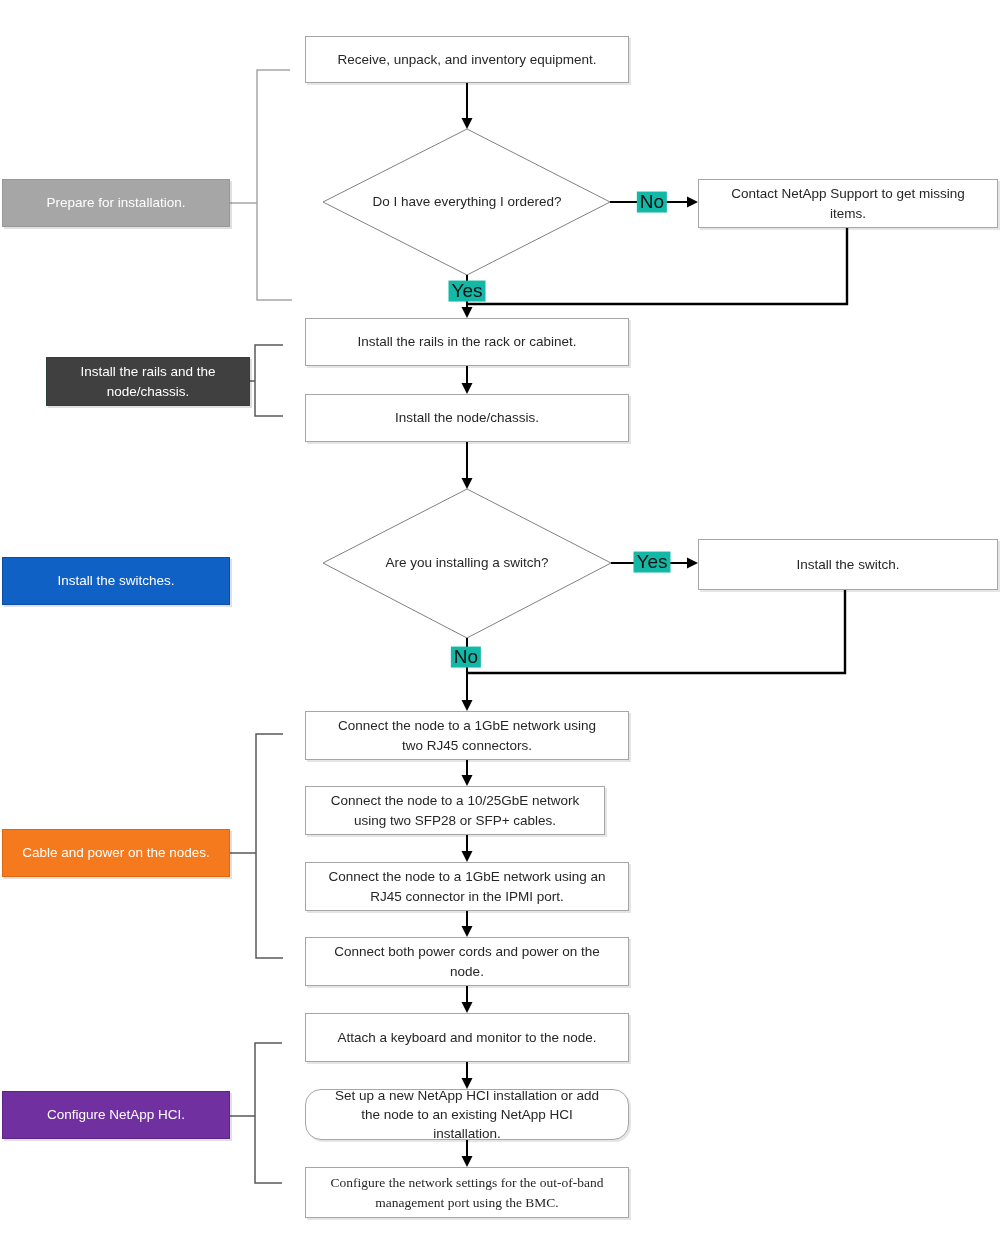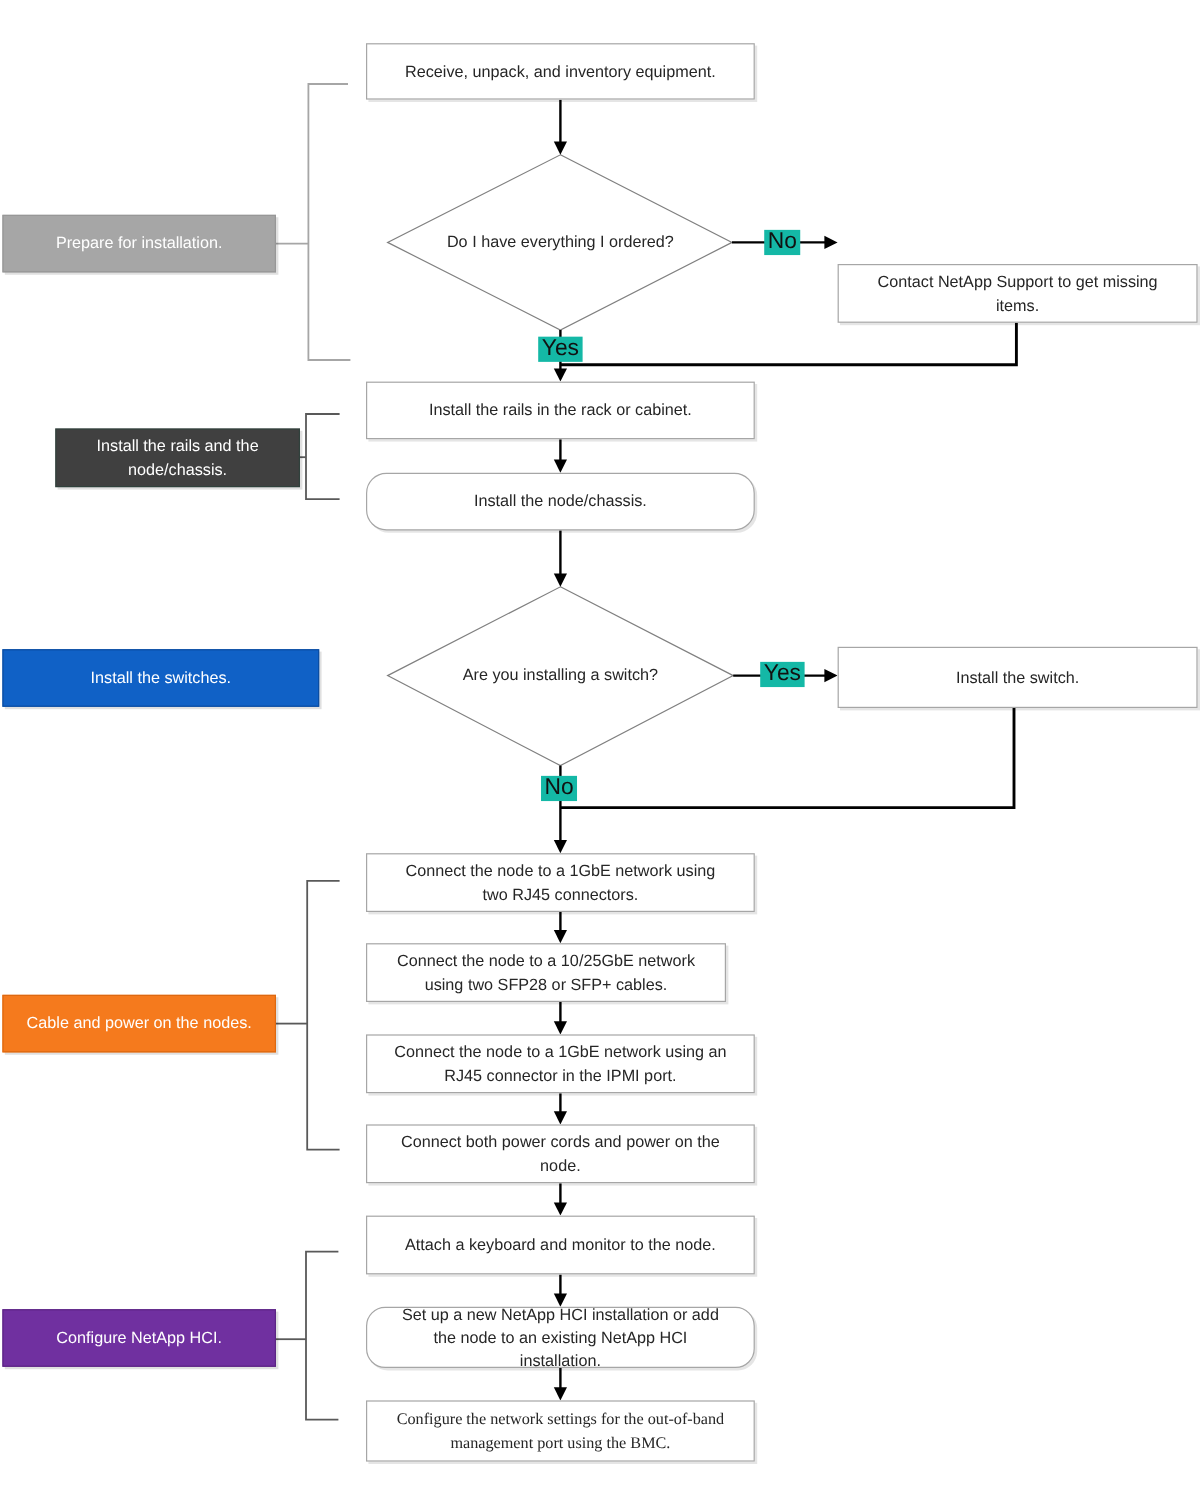--- a/index.html
+++ b/index.html
@@ -89,42 +89,42 @@
       <polygon points="461.5,1156 472.5,1156 467,1167"></polygon>
     </g>
   </svg>
 
   <div class="node stage" style="left: 2px; top: 179px; width: 228px; height: 48px; background: rgb(166, 166, 166); border-color: rgb(151, 151, 151);">
     <span>Prepare for installation.</span>
   </div>
   <div class="node stage" style="left: 2px; top: 357px; width: 204px; height: 49px; background: #404040; border-color: rgba(23, 67, 54, 0.39); margin-left: 44px;">
     <span>Install the rails and the node/chassis.</span>
   </div>
-  <div class="node stage" style="left: 2px; top: 541px; width: 264px; height: 48px; background: rgb(16, 97, 198); border-color: rgb(12, 77, 161);">
+  <div class="node stage" style="left: 2px; top: 557px; width: 228px; height: 48px; background: rgb(16, 97, 198); border-color: rgb(12, 77, 161);">
     <span>Install the switches.</span>
   </div>
   <div class="node stage" style="left: 2px; top: 829px; width: 228px; height: 48px; background: rgb(245, 122, 29); border-color: rgb(221, 104, 16);">
     <span>Cable and power on the nodes.</span>
   </div>
   <div class="node stage" style="left: 2px; top: 1091px; width: 228px; height: 48px; background: rgb(112, 48, 160); border-color: rgb(92, 37, 132);">
     <span>Configure NetApp HCI.</span>
   </div>
 
   <div class="node step" style="left:305px;top:36px;width:324px;height:47px;">Receive, unpack, and inventory equipment.</div>
   <div class="node step" style="left:305px;top:318px;width:324px;height:48px;">Install the rails in the rack or cabinet.</div>
-  <div class="node step" style="left:305px;top:394px;width:324px;height:48px;border-radius:17px;">Install the node/chassis.</div>
+  <div class="node step" style="left:305px;top:394px;width:324px;height:48px;">Install the node/chassis.</div>
   <div class="node step" style="left:305px;top:711px;width:324px;height:49px;">Connect the node to a 1GbE network using two RJ45 connectors.</div>
   <div class="node step" style="left:305px;top:786px;width:300px;height:49px;">Connect the node to a 10/25GbE network using two SFP28 or SFP+ cables.</div>
   <div class="node step" style="left:305px;top:862px;width:324px;height:49px;">Connect the node to a 1GbE network using an RJ45 connector in the IPMI port.</div>
   <div class="node step" style="left:305px;top:937px;width:324px;height:49px;">Connect both power cords and power on the node.</div>
   <div class="node step" style="left:305px;top:1013px;width:324px;height:49px;">Attach a keyboard and monitor to the node.</div>
   <div class="node step" style="left:305px;top:1089px;width:324px;height:51px;border-radius:16px;">Set up a new NetApp HCI installation or add the node to an existing NetApp HCI installation.</div>
   <div class="node step" style="left:305px;top:1167px;width:324px;height:51px;font-family:Liberation Serif, serif;">Configure the network settings for the out-of-band management port using the BMC.</div>
 
-  <div class="node step" style="left:698px;top:179px;width:300px;height:49px;margin-top:41px;">Contact NetApp Support to get missing items.</div>
+  <div class="node step" style="left:698px;top:179px;width:300px;height:49px;">Contact NetApp Support to get missing items.</div>
   <div class="node step" style="left:698px;top:539px;width:300px;height:51px;">Install the switch.</div>
 
   <div class="node decision-text" style="left:332px;top:188px;width:270px;height:28px;">Do I have everything I ordered?</div>
   <div class="node decision-text" style="left:332px;top:549px;width:270px;height:28px;">Are you installing a switch?</div>
 
   <div class="edge-label" style="left:652px;top:202px;">No</div>
   <div class="edge-label" style="left:467px;top:291px;">Yes</div>
   <div class="edge-label" style="left:652px;top:562px;">Yes</div>
   <div class="edge-label" style="left:466px;top:657px;">No</div>
 

